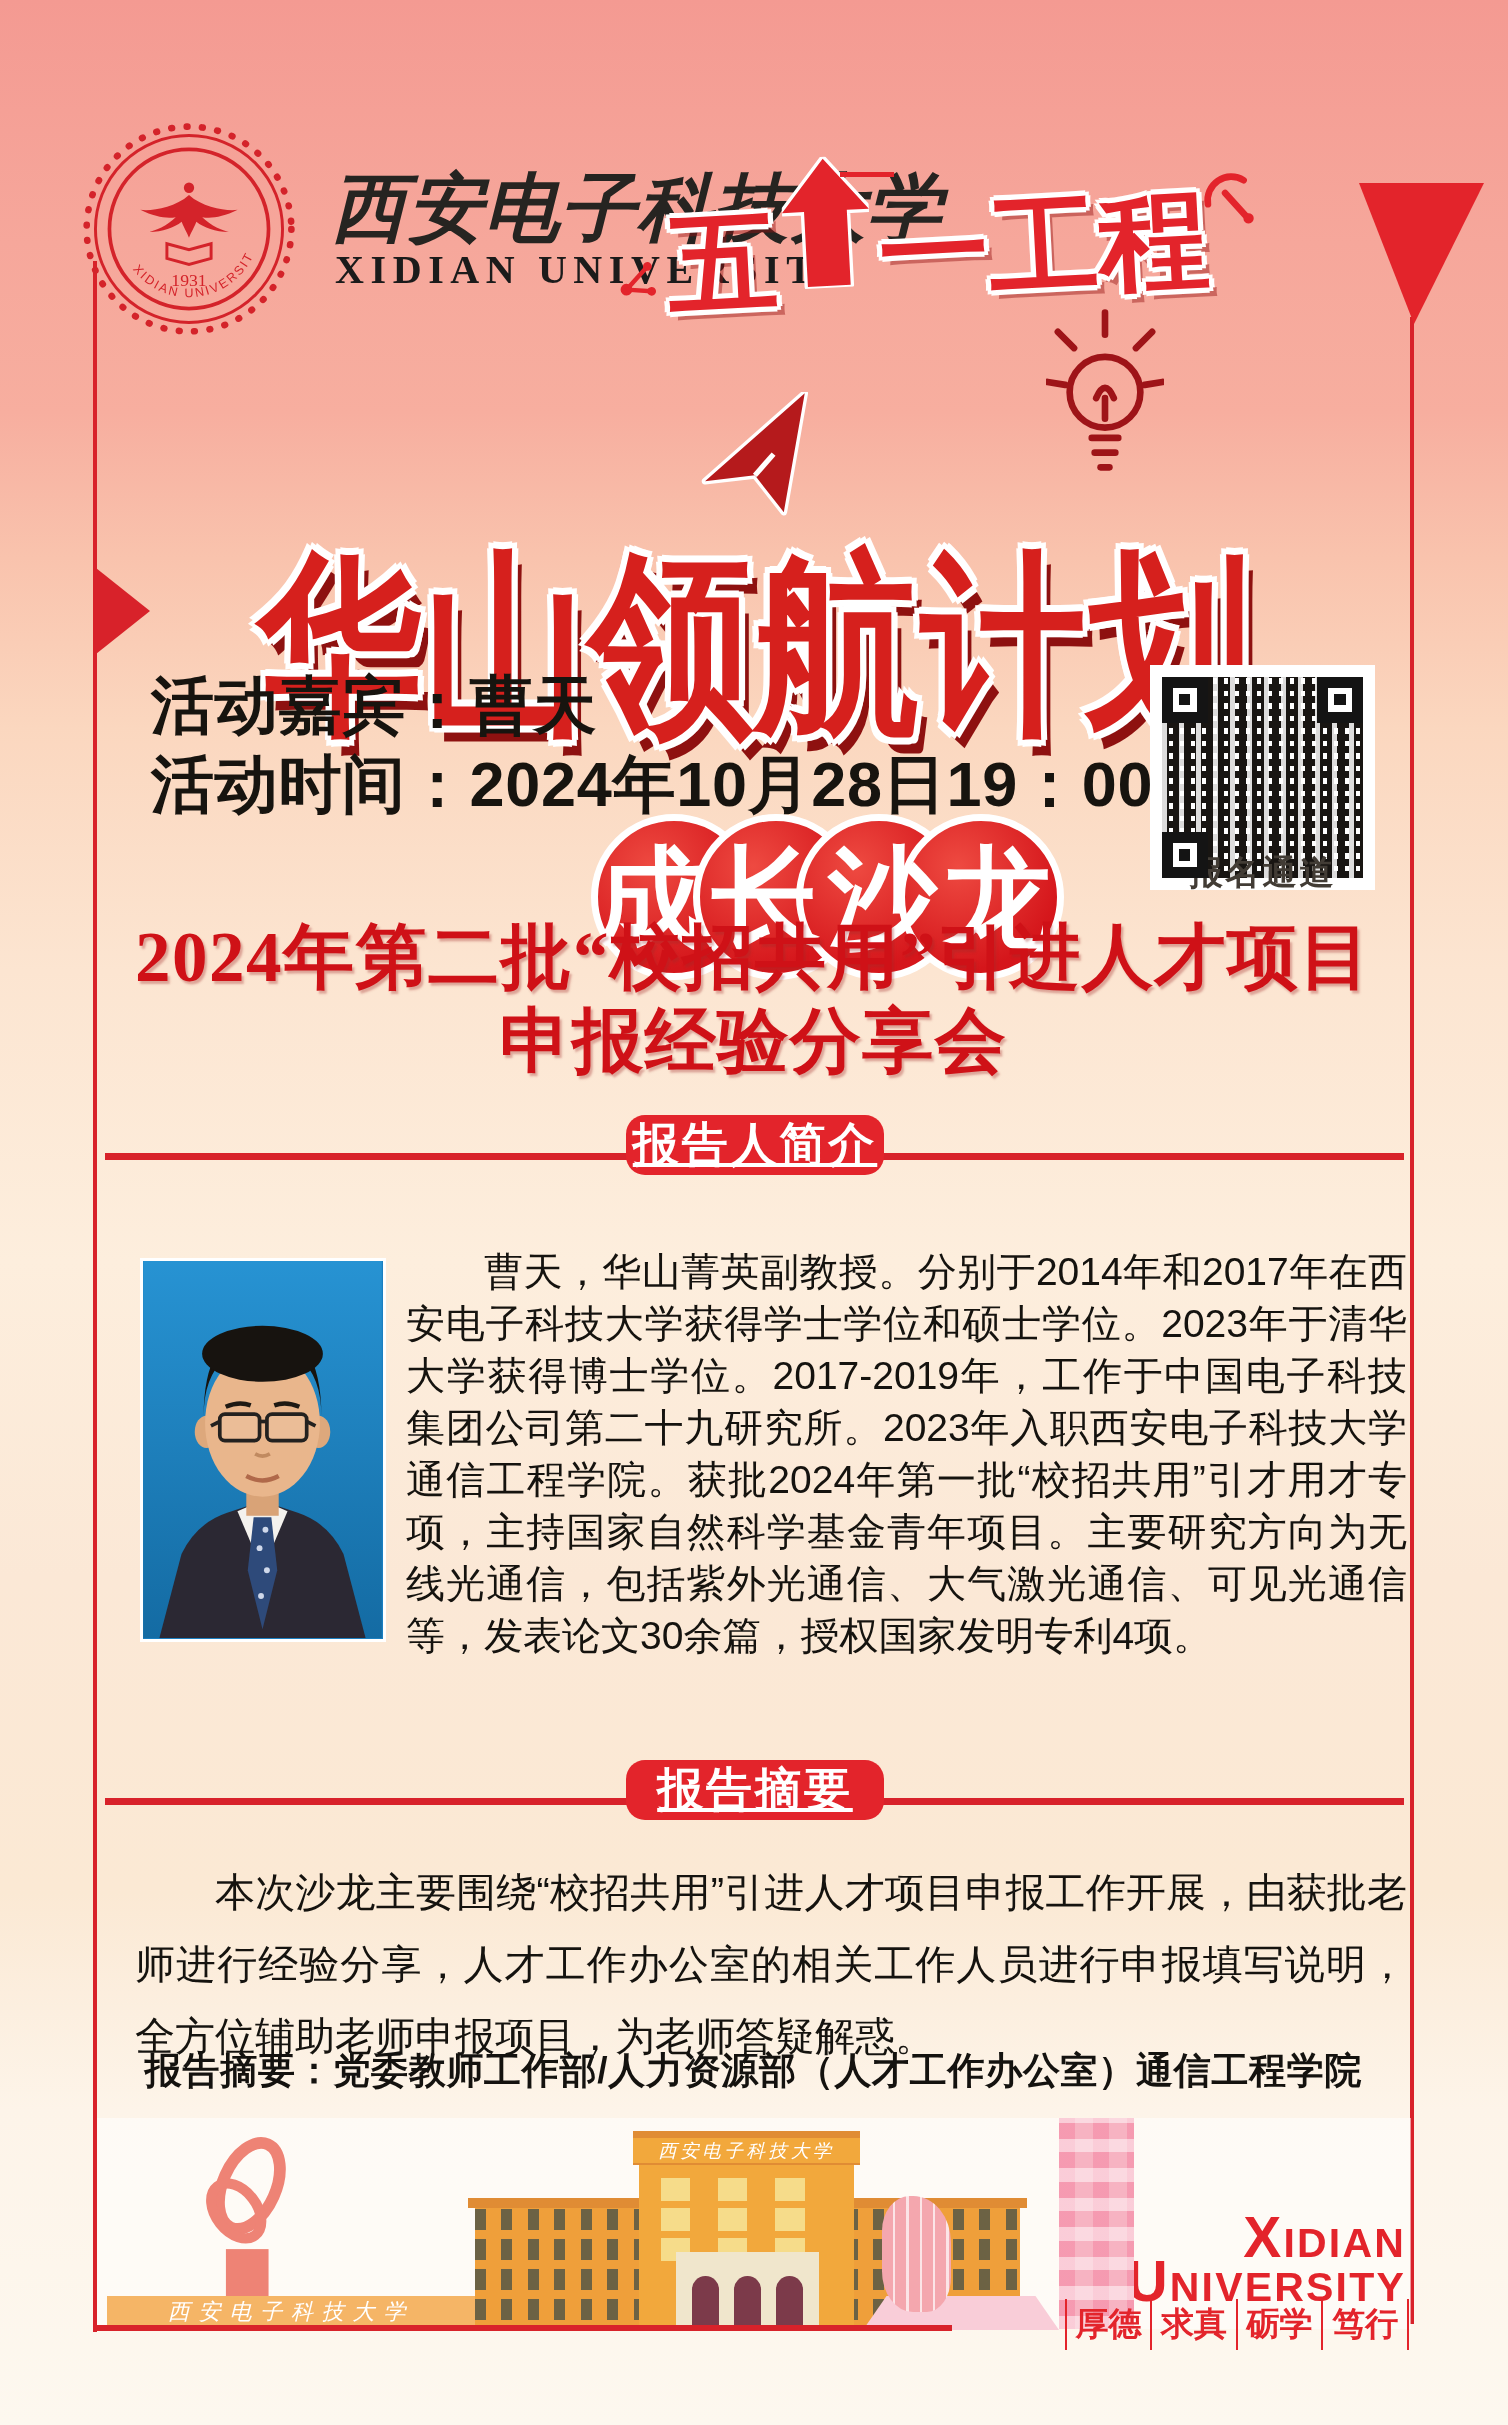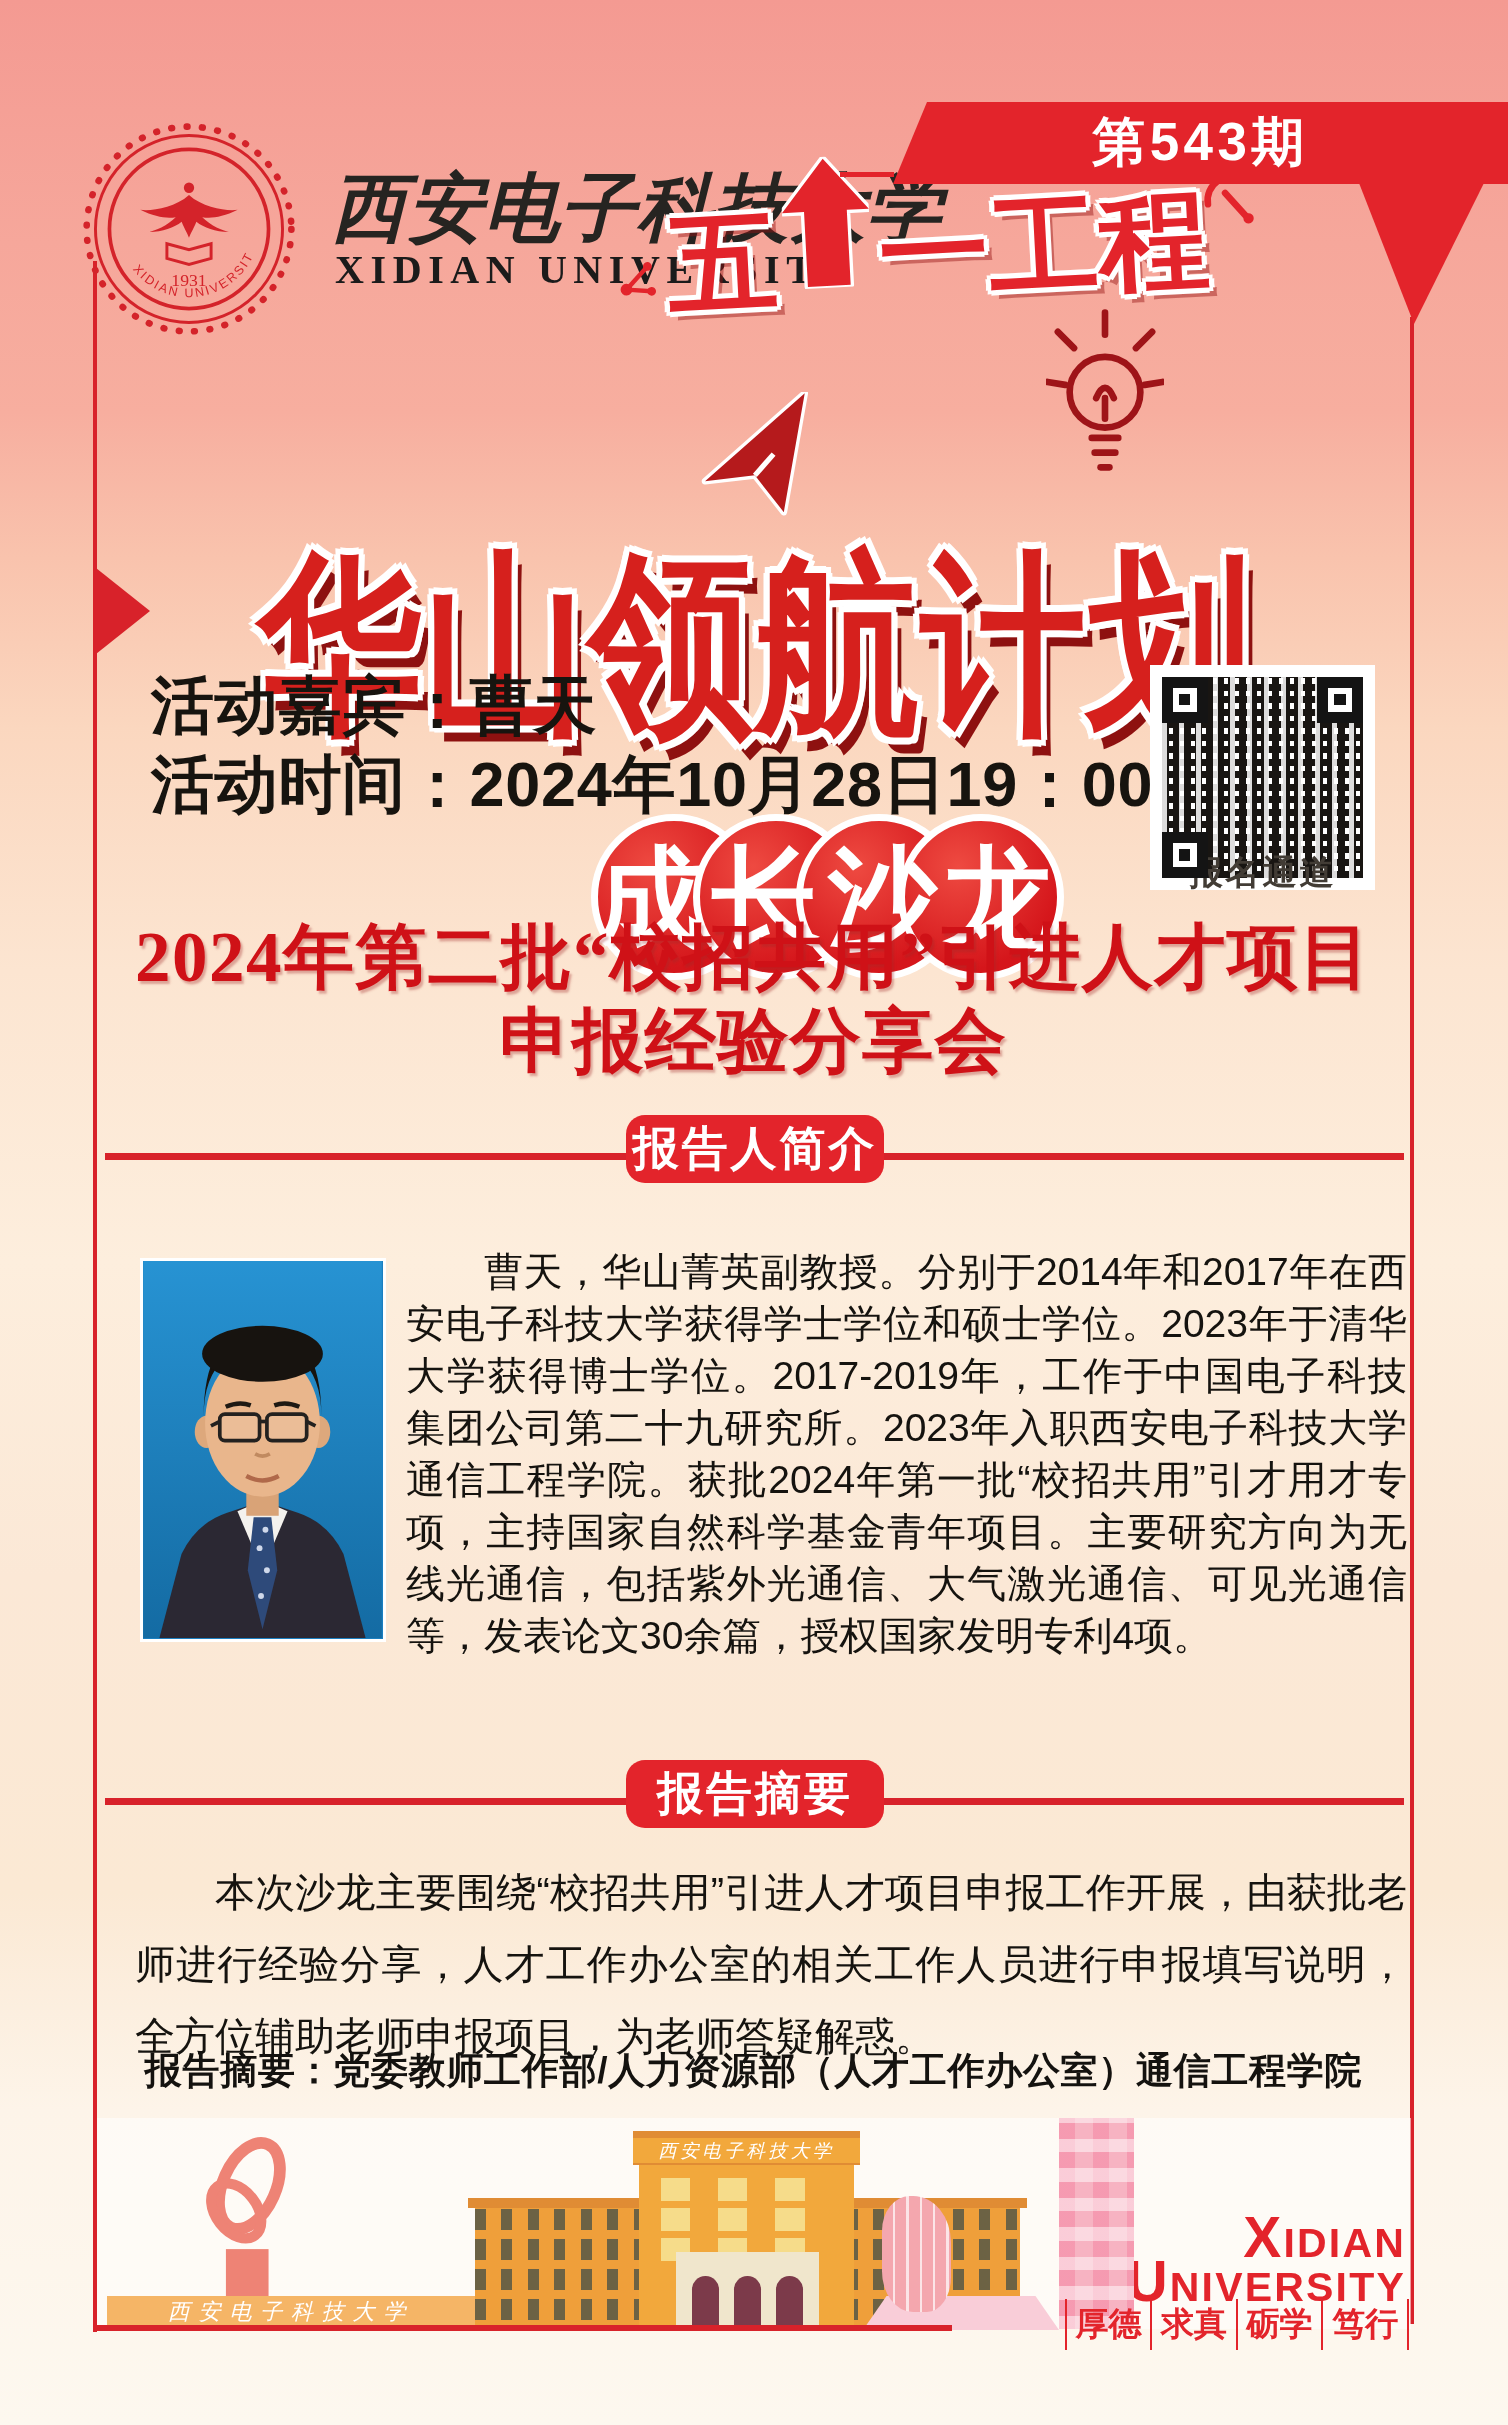--- a/index.html
+++ b/index.html
@@ -90,23 +90,23 @@
 
   
   .session-t { left:91px; width:1325px; text-align:center; color:#cf1117;
     font-family:"Liberation Serif",serif; font-weight:900; font-size:71px; letter-spacing:1.5px;
     text-shadow:2.2px 2.9px 2.2px rgba(160,40,40,.35); white-space:nowrap; }
   .st1{top:910px;} .st2{top:994px;}
 
   
   .sec-line { left:105px; width:1299px; height:6.6px; background:#d8222a; z-index:1; }
   .line1{top:1153px;} .line2{top:1798px;}
-  .badge { width:258px; height:68px; background:#e3242b; border-radius:19px; z-index:2;
+  .badge { width:258px; height:60px; background:#e3242b; border-radius:19px; z-index:2;
     display:flex; align-items:center; justify-content:center;
-    color:#fff; font-size:46px; font-weight:800; letter-spacing:2.9px; }
+    color:#fff; font-size:46px; font-weight:800; letter-spacing:2.9px;text-decoration:underline; }
   .badge1{left:626px; top:1115px;} .badge2{left:626px; top:1760px;}
 
   
   .photo { left:140px; top:1258px; width:246px; height:384px; border:3.7px solid #fff; background:#1a7fc1; }
   .bio { left:406px; top:1246px; width:1001px; font-size:39px; line-height:52px;
     color:#15130f; font-weight:500; text-align:justify; text-indent:2em; }
 
   
   .abst { left:135px; top:1856px; width:1272px; font-size:40px; line-height:72px;
     color:#15130f; font-weight:500; text-align:justify; text-indent:2em; }
@@ -208,21 +208,20 @@
       <circle cx="50" cy="18" r="6" fill="#e3242b"></circle>
       <circle cx="54" cy="52" r="6" fill="#e3242b"></circle>
     </svg>
     <svg class="plg-doodle-r" width="62" height="62" viewBox="0 0 84 84">
       <path d="M12,44 A32,32 0 0 1 62,14" fill="none" stroke="#e3242b" stroke-width="9" stroke-linecap="round"></path>
       <line x1="36" y1="30" x2="62" y2="62" stroke="#e3242b" stroke-width="9" stroke-linecap="round"></line>
       <circle cx="66" cy="66" r="7" fill="#e3242b"></circle>
     </svg>
   </div>
 
-  <div class="abs banner543">第543期</div>
   <div class="abs banner-line"></div>
   <div class="abs banner-tail"></div>
 
   <svg class="abs plane" width="133" height="140" viewBox="0 0 180 190">
     <path d="M14,108 L168,14 L112,168 L82,112 Z" fill="#b51a1c" stroke="#fff" stroke-width="9" stroke-linejoin="round" paint-order="stroke" transform="rotate(-10 90 95)"></path>
     <path d="M82,112 L112,88" stroke="#fff" stroke-width="7" transform="rotate(-10 90 95)"></path>
   </svg>
   <svg class="abs bulb" width="118" height="221" viewBox="0 0 160 300">
     <g stroke="#9e1418" stroke-width="9" fill="none" stroke-linecap="round">
       <circle cx="80" cy="170" r="48"></circle>

